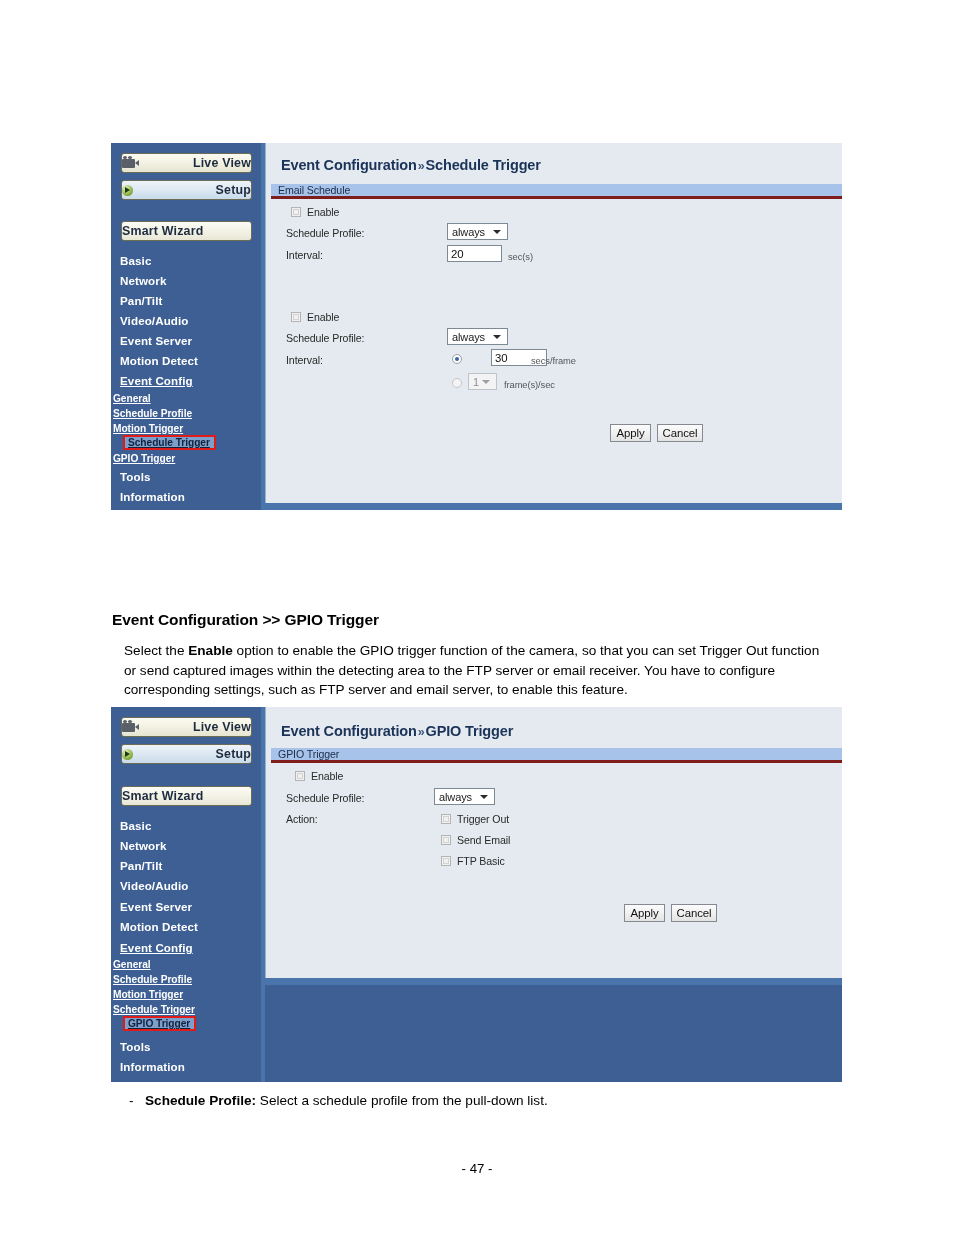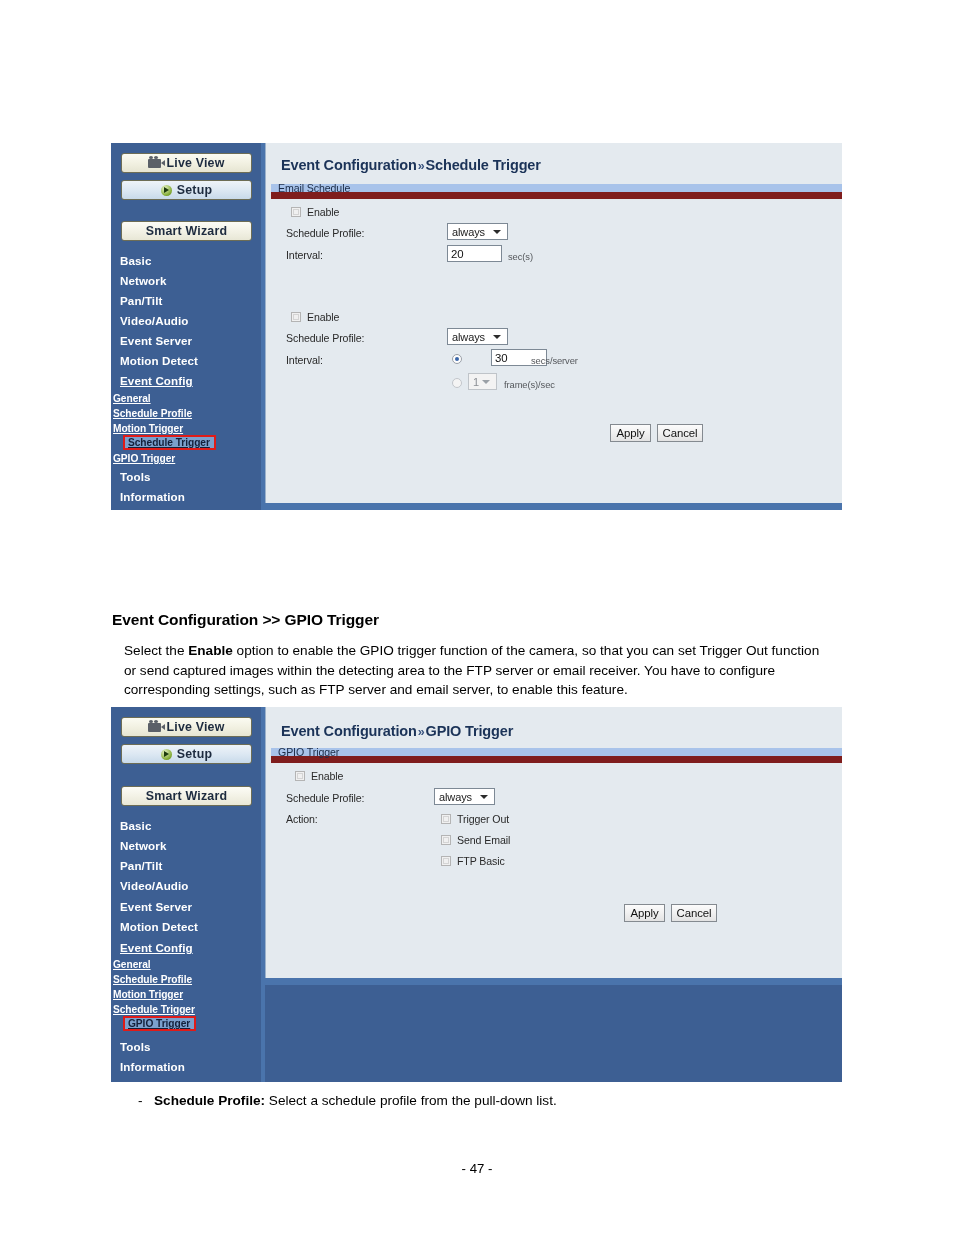--- a/index.html
+++ b/index.html
@@ -31,21 +31,21 @@
     width: 700px;
     font-family: "Liberation Sans", sans-serif;
     font-size: 13.6px;
     line-height: 19.5px;
     color: #000000;
   }
   .doc-para b { font-weight: bold; }
 
   .bullet-row {
     position: absolute;
-    left: 138px;
+    left: 129px;
     width: 690px;
     font-family: "Liberation Sans", sans-serif;
     font-size: 13.6px;
     color: #000000;
   }
   .bullet-dash {
     display: inline-block;
     width: 16px;
   }
   .bullet-row b { font-weight: bold; }
@@ -102,21 +102,21 @@
     height: 20px;
     border: 1px solid #6d6d55;
     border-radius: 3px;
     box-sizing: border-box;
     font-family: "Liberation Sans", sans-serif;
     font-weight: bold;
     font-size: 12.4px;
     color: #1d2b3f;
     display: flex;
     align-items: center;
-    justify-content: center;
+    justify-content: space-between;
     letter-spacing: 0.2px;
   }
   .nav-btn.live {
     background: linear-gradient(180deg,#fbfbf2 0%,#f2f1e2 50%,#e6e5d2 100%);
   }
   .nav-btn.setup {
     background: linear-gradient(180deg,#eef3f8 0%,#dde8f3 50%,#c8daea 100%);
   }
   .nav-btn.wizard {
     background: linear-gradient(180deg,#fcfcf6 0%,#f3f2e6 50%,#e8e7d6 100%);
@@ -203,21 +203,21 @@
   .content-title .chev {
     font-weight: bold;
     font-size: 12.5px;
     color: #3a5580;
     padding: 0 1px;
   }
   .section-bar {
     position: absolute;
     height: 15px;
     background: #a8c3ea;
-    border-bottom: 7px solid #7f1d1d;
+    border-bottom: 3px solid #7f1d1d;
     font-family: "Liberation Sans", sans-serif;
     font-size: 10.6px;
     color: #1b2c47;
     padding-left: 7px;
     box-sizing: border-box;
     display: flex;
     align-items: center;
     letter-spacing: -0.1px;
   }
 
@@ -399,21 +399,21 @@
   <div class="select-box" style="left:336px; top:185px; width:61px;">
     <span>always</span>
     <span class="arrow"></span>
   </div>
 
   <div class="field-label" style="left:175px; top:211px;">Interval:</div>
   <div class="radio on" style="left:341px; top:211px;"></div>
   <div class="text-input" style="left:357px; top:206px; width:56px;margin-left:23px;">
     <span>30</span>
   </div>
-  <div class="unit-label" style="left:420px; top:212px;">secs/server</div>
+  <div class="unit-label" style="left:420px; top:212px;">secs/frame</div>
 
   <div class="radio off" style="left:341px; top:235px;"></div>
   <div class="select-box disabled" style="left:357px; top:230px; width:29px;">
     <span>1</span>
     <span class="arrow"></span>
   </div>
   <div class="unit-label" style="left:393px; top:236px;">frame(s)/sec</div>
 
   <div class="btn" style="left:499px; top:281px; width:41px;">
     <span>Apply</span>

